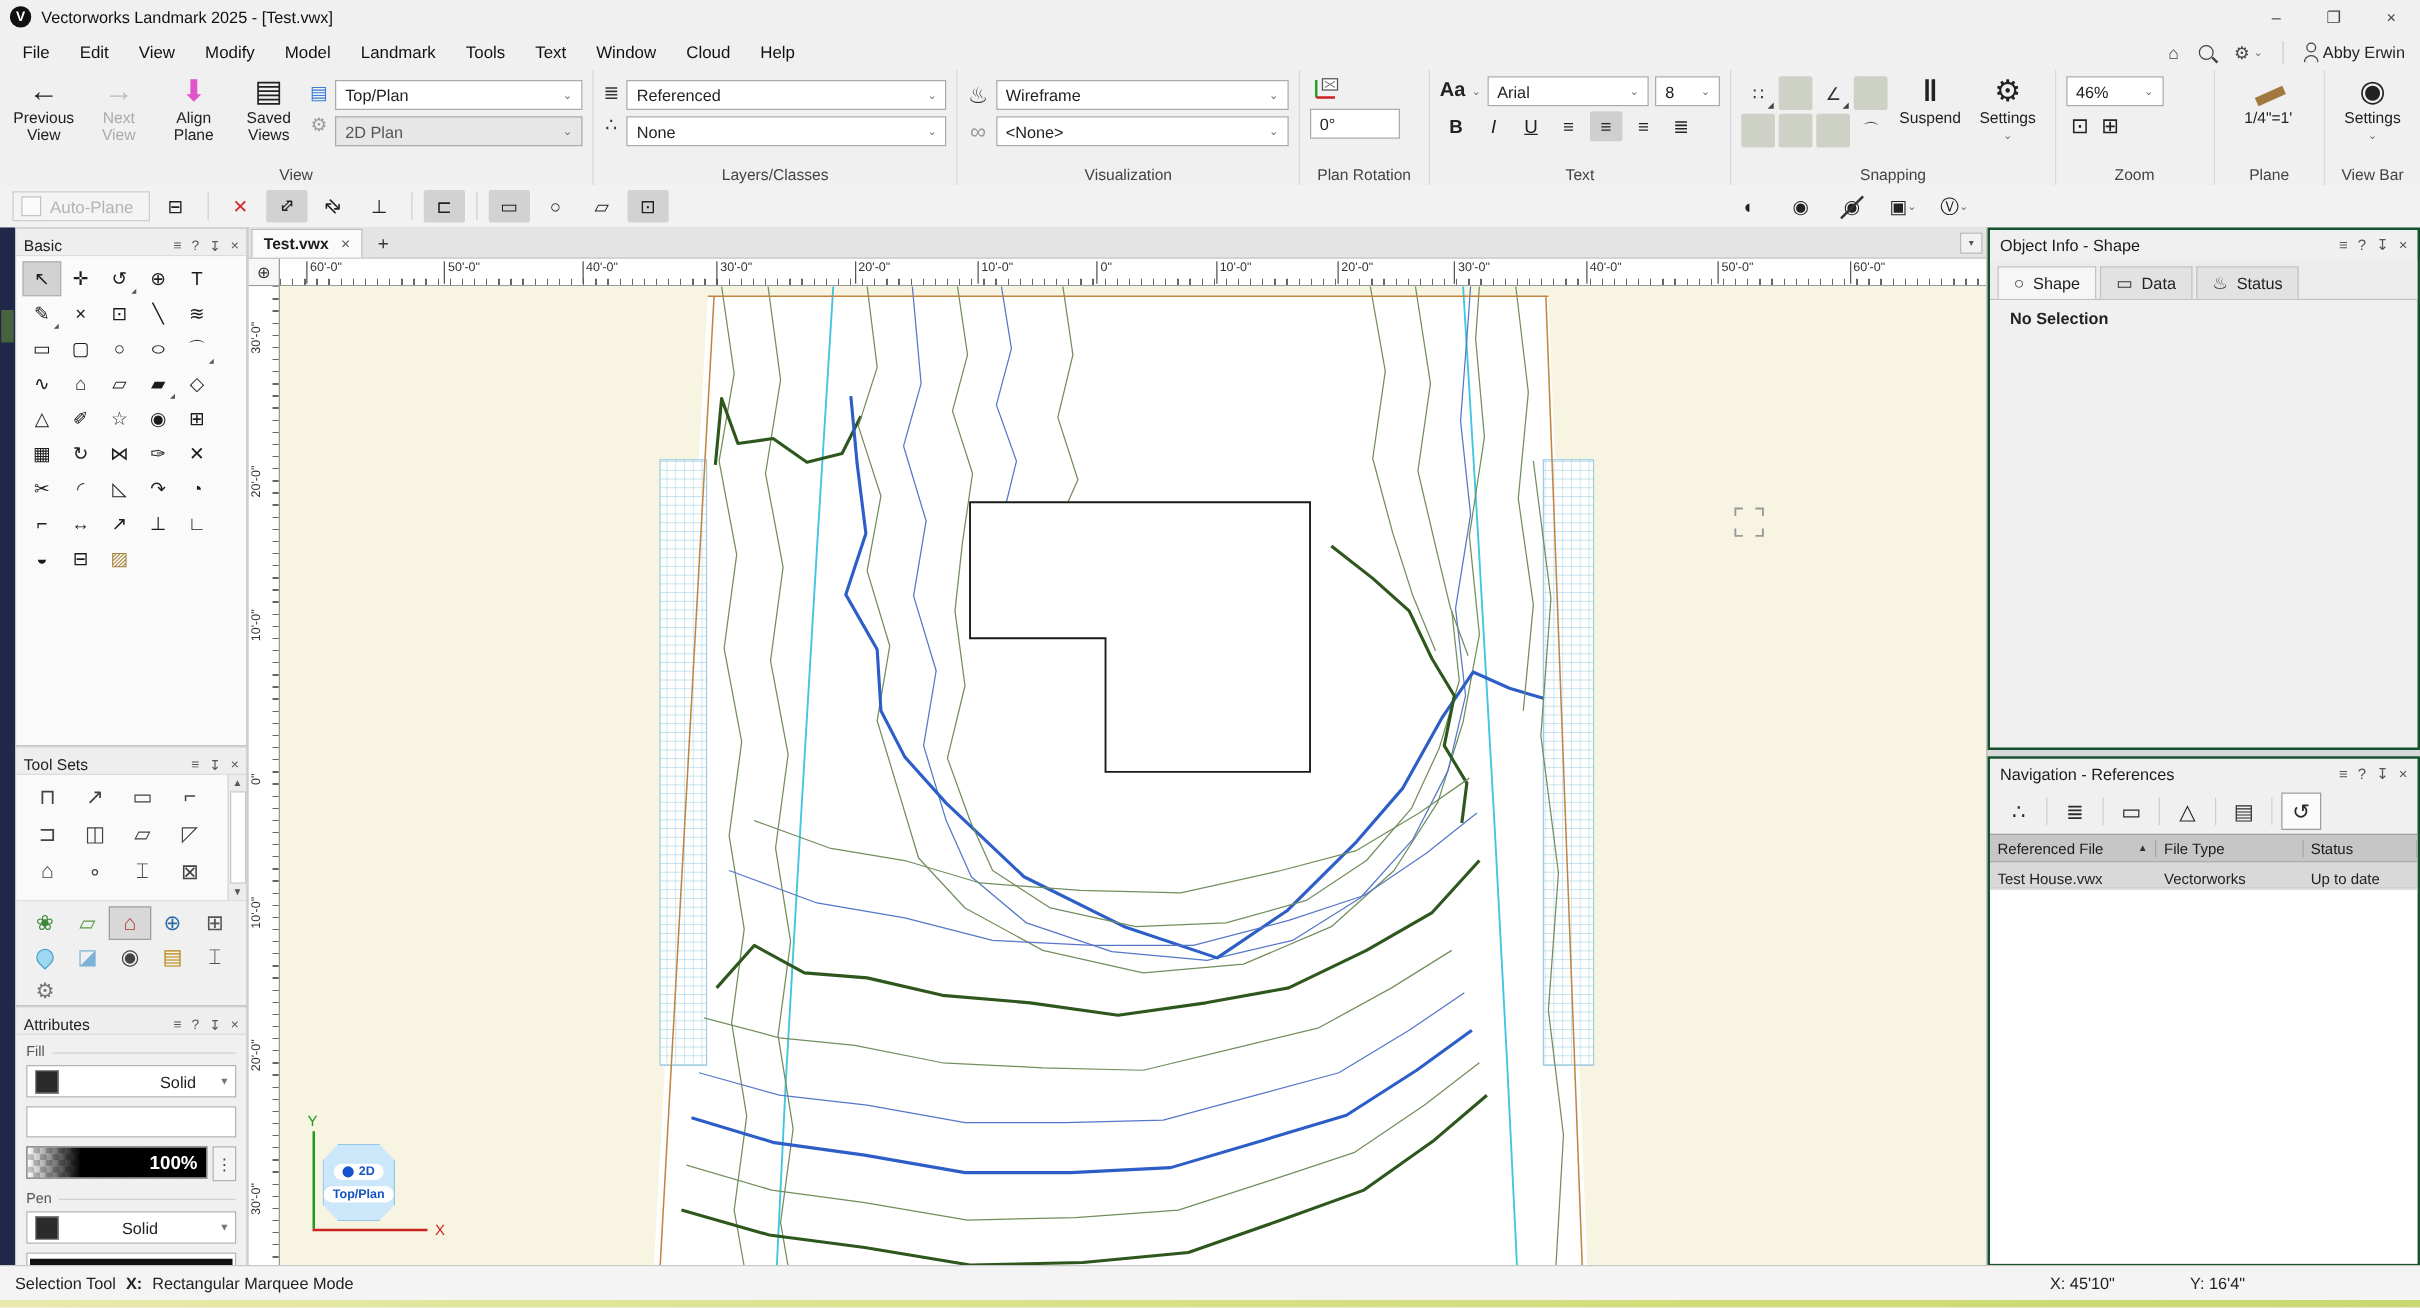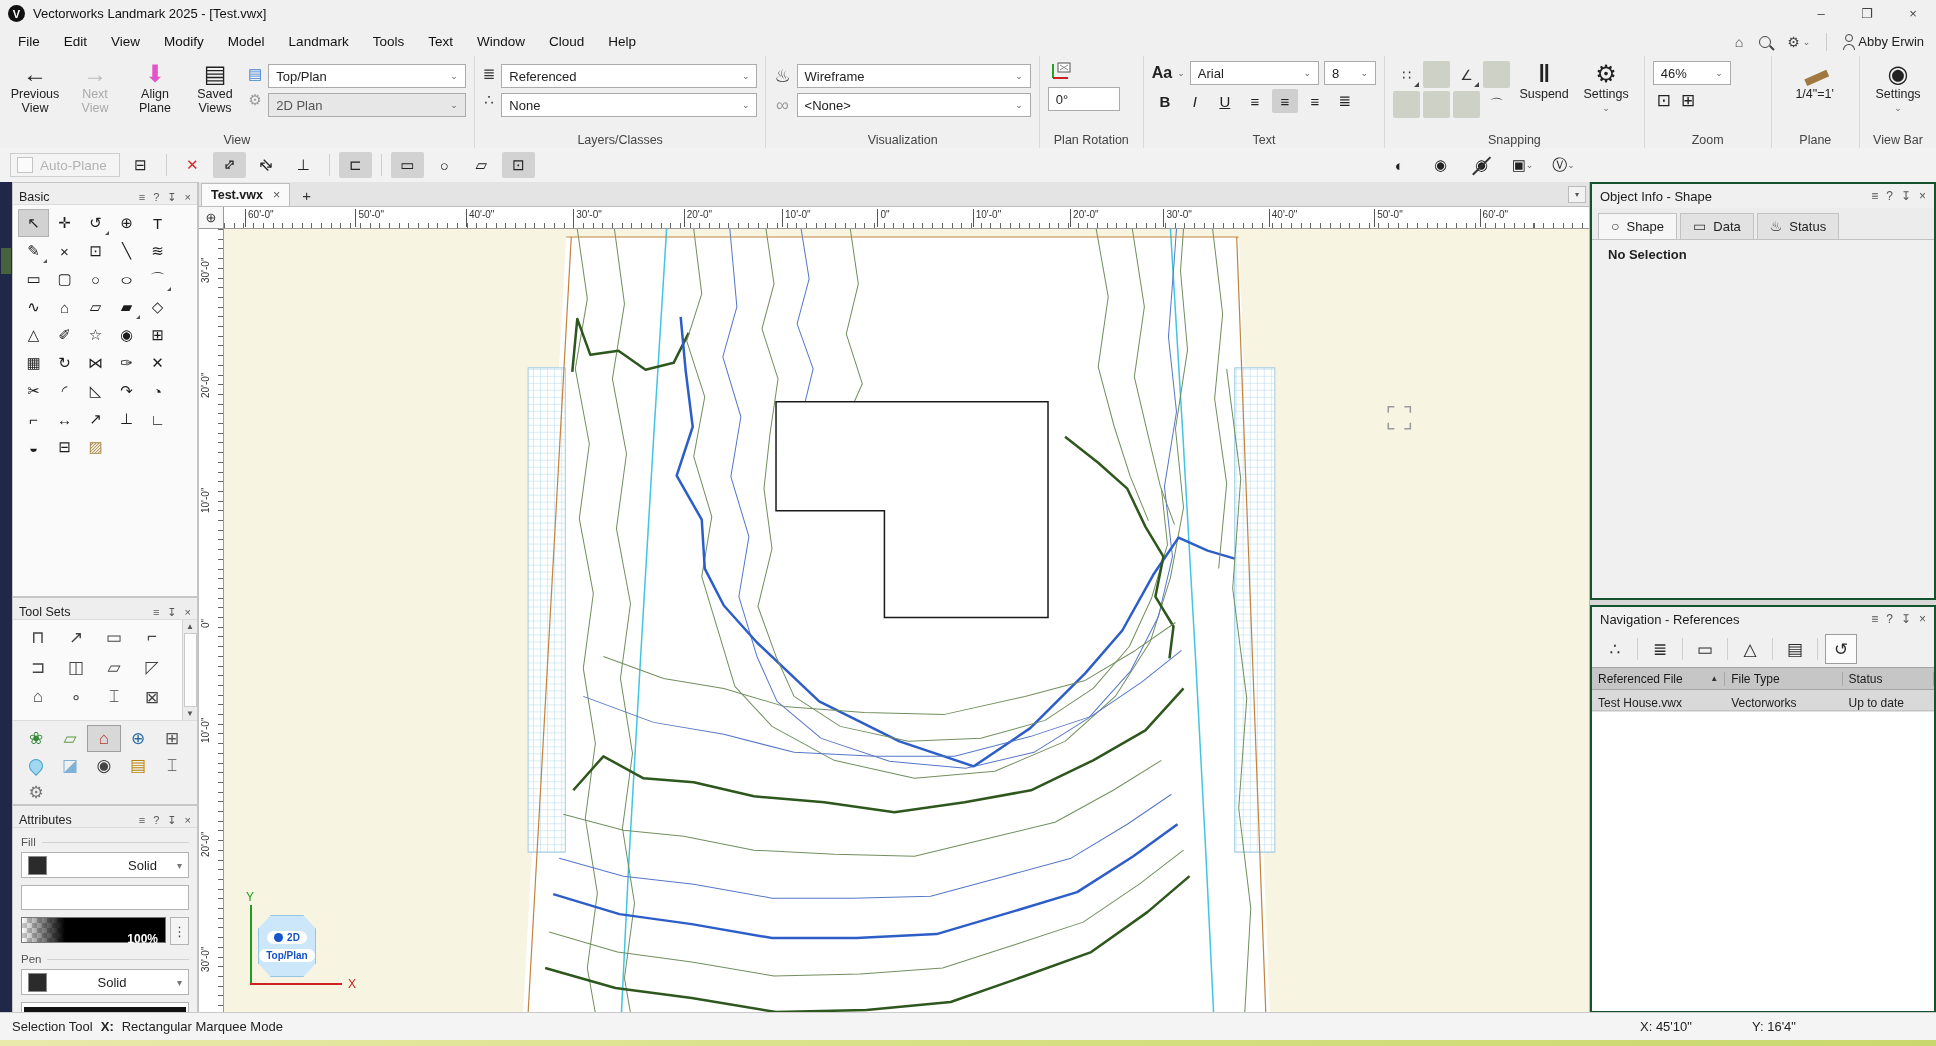--- a/index.html
+++ b/index.html
@@ -99,21 +99,21 @@
   .attr-dd{height:26px;border:1px solid #b3b3b3;background:#fff;display:flex;align-items:center;padding:0 6px;gap:8px;box-sizing:border-box}
   .swatch{width:17px;height:17px;background:#2b2b2b;border:1px solid #888}
   .attr-dd .val{flex:1;text-align:center;font-size:13px}
   .attr-dd .arr{color:#777;font-size:10px}
   .color-bar{height:23px;border:1px solid #b3b3b3;background:#fff;margin-top:7px}
   .op-row{display:flex;margin-top:7px;gap:4px}
   .op-bar{flex:1;height:24px;border:1px solid #777;position:relative;
       background:linear-gradient(90deg,rgba(0,0,0,0) 0%,#000 30%),
                  repeating-conic-gradient(#c9c9c9 0% 25%, #fff 0% 50%);
       background-size:100% 100%, 10px 10px}
-  .op-bar .pct{position:absolute;right:7px;top:14px;color:#fff;font-weight:700;font-size:12px}
+  .op-bar .pct{position:absolute;right:7px;top:4px;color:#fff;font-weight:700;font-size:15px}
   .dots-btn{width:17px;height:26px;border:1px solid #b3b3b3;background:#f4f4f4;display:flex;align-items:center;justify-content:center;color:#444}
   .pen-bar{height:15px;border:1px solid #b3b3b3;background:#fff;margin-top:7px;display:flex;align-items:center;padding:0 2px}
   .pen-bar i{display:block;height:8px;flex:1;background:#111}
 
   
   .canvas-area{position:absolute;left:198px;right:346px;top:0;bottom:0;display:flex;flex-direction:column;border-left:1px solid #c2c2c2}
   .tabbar{height:24px;flex:0 0 24px;background:#e4e4e4;border-bottom:1px solid #bdbdbd;display:flex;align-items:flex-end;position:relative;padding-left:2px}
   .tab{height:23px;background:#fafafa;border:1px solid #bdbdbd;border-bottom:none;display:flex;align-items:center;gap:10px;padding:0 9px;font-size:12.5px;font-weight:700;color:#1a1a1a;box-sizing:border-box}
   .tab-close{font-weight:400;color:#555}
   .tab-add{margin-left:12px;font-size:15px;color:#333;padding-bottom:2px}

